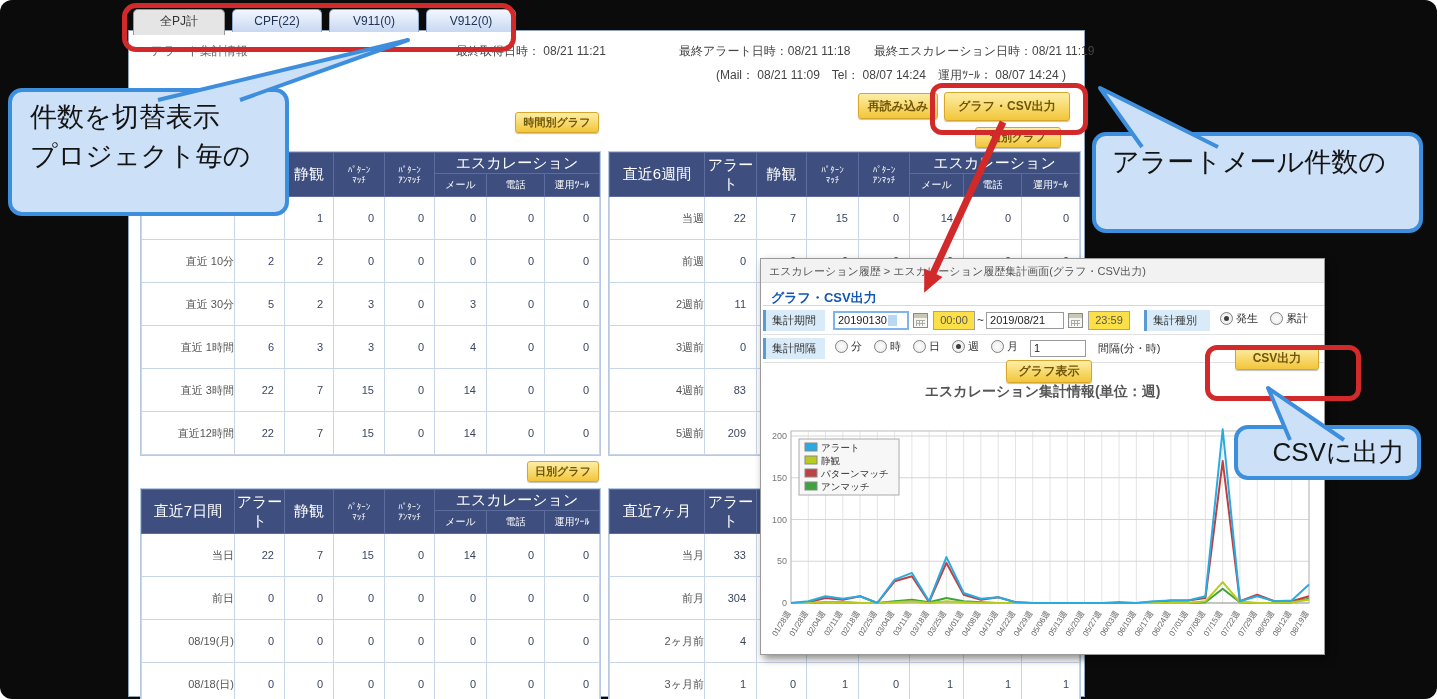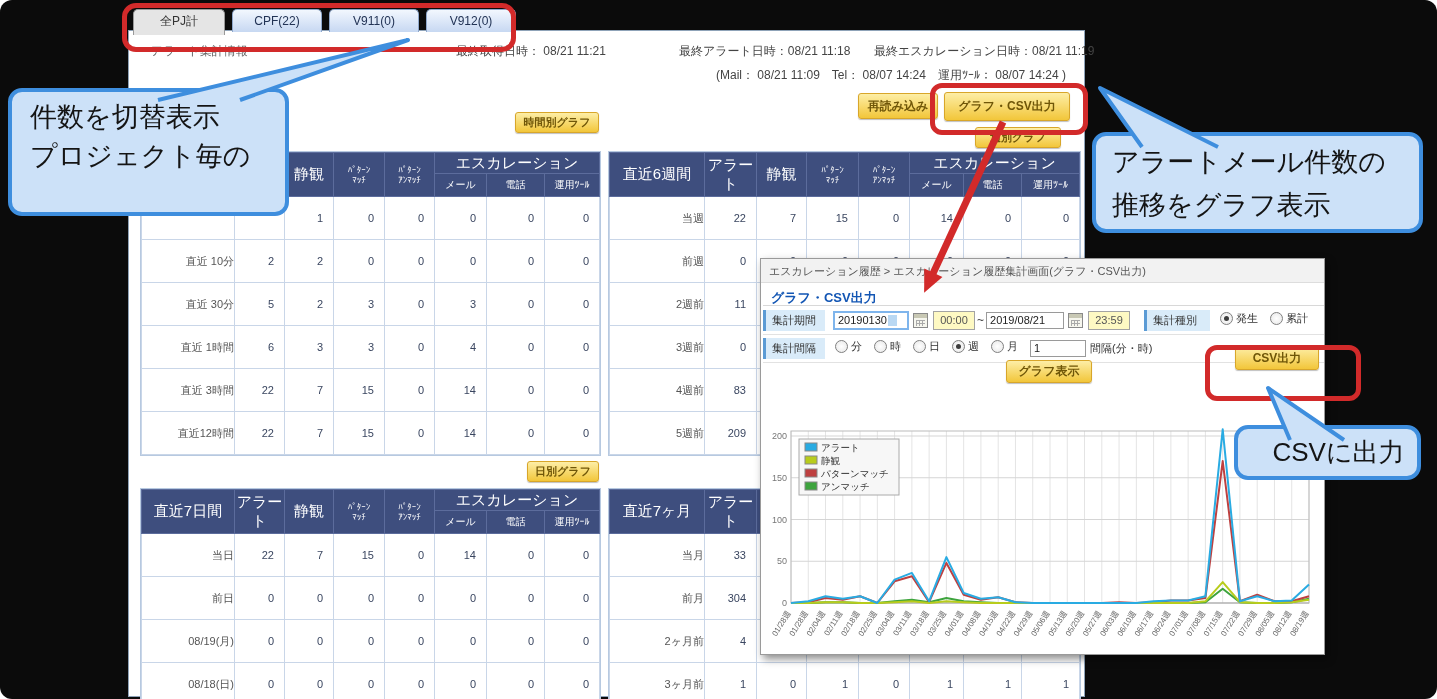--- a/index.html
+++ b/index.html
@@ -40,21 +40,21 @@
           padding-left:6px;width:62px;box-sizing:border-box;flex:none;}
   .inp{height:17px;line-height:15px;border:1px solid #9a9a9a;background:#fff;font-size:11px;color:#222;
        padding:0 3px;box-sizing:border-box;white-space:nowrap;}
   .inp.focus{border:2px solid #7fb5ec;height:19px;line-height:15px;}
   .inp.focus::after{content:"";display:inline-block;width:9px;height:11px;background:#b9d8f3;vertical-align:-2px;margin-left:1px;}
   .cal{width:15px;height:15px;border:1px solid #8a8a8a;background:#eee linear-gradient(#c8c8b4 0 4px,#f6f6ee 4px);
        box-sizing:border-box;background-clip:padding-box;position:relative;flex:none;cursor:pointer;}
   .cal::after{content:"";position:absolute;left:2px;top:6px;width:9px;height:6px;
        background-image:linear-gradient(#aaa 1px,transparent 1px),linear-gradient(90deg,#aaa 1px,transparent 1px);
        background-size:3px 3px;}
-  .timebox{height:19px;line-height:17px;background:#fef9c3;border:1px solid #a3a3a3;color:#555;font-size:11px;
+  .timebox{height:19px;line-height:17px;background:#fde047;border:1px solid #a3a3a3;color:#555;font-size:11px;
            text-align:center;width:42px;box-sizing:border-box;flex:none;}
   .tilde{font-size:12px;color:#444;margin:0 2px;}
   .ritem{margin-right:12px;font-size:11px;color:#333;display:inline-flex;align-items:center;white-space:nowrap;}
   .radio{display:inline-block;width:11px;height:11px;border-radius:50%;border:1px solid #808080;
          background:radial-gradient(#fff,#e6e6e6);margin-right:3px;position:relative;flex:none;}
   .radio.sel::after{content:"";position:absolute;left:3px;top:3px;width:5px;height:5px;border-radius:50%;background:#3c3c3c;}
   .suffix{font-size:11px;color:#333;white-space:nowrap;}
   .ctitle{position:absolute;left:0;top:124px;width:100%;text-align:center;font-size:14px;font-weight:bold;color:#555;}
   
   .redbox{position:absolute;border:5px solid #d22a2a;border-radius:14px;z-index:12;pointer-events:none;}
@@ -457,26 +457,27 @@
             <span class="radio"></span>
             <span>日</span>
           </span><span class="ritem">
             <span class="radio sel"></span>
             <span>週</span>
           </span><span class="ritem">
             <span class="radio"></span>
             <span>月</span>
           </span></span>
       <div class="inp" style="width:56px;">1</div>
-      <div class="suffix" style="margin-left:4px;">間隔(分・時)</div>
+      <div class="suffix" style="margin-left:12px;">間隔(分・時)</div>
     </div>
 
     <div class="ybtn" style="left:245px;top:101px;width:86px;height:23px;line-height:21px;font-size:12px;">グラフ表示</div>
     <div class="ybtn" style="left:474px;top:87px;width:84px;height:24px;line-height:22px;font-size:12px;">CSV出力</div>
 
+    <div class="ctitle">エスカレーション集計情報(単位：週)</div>
     <svg id="chart-svg" width="549" height="248" style="position:absolute;left:8px;top:146px;">
         <rect x="22" y="26" width="518" height="172" fill="#ffffff"></rect>
         <line x1="22" y1="26" x2="22" y2="198" stroke="#e4e4e4" stroke-width="1"></line>
         <line x1="39.266666666666666" y1="26" x2="39.266666666666666" y2="198" stroke="#e4e4e4" stroke-width="1"></line>
         <line x1="56.53333333333333" y1="26" x2="56.53333333333333" y2="198" stroke="#e4e4e4" stroke-width="1"></line>
         <line x1="73.8" y1="26" x2="73.8" y2="198" stroke="#e4e4e4" stroke-width="1"></line>
         <line x1="91.06666666666666" y1="26" x2="91.06666666666666" y2="198" stroke="#e4e4e4" stroke-width="1"></line>
         <line x1="108.33333333333333" y1="26" x2="108.33333333333333" y2="198" stroke="#e4e4e4" stroke-width="1"></line>
         <line x1="125.6" y1="26" x2="125.6" y2="198" stroke="#e4e4e4" stroke-width="1"></line>
         <line x1="142.86666666666667" y1="26" x2="142.86666666666667" y2="198" stroke="#e4e4e4" stroke-width="1"></line>
@@ -573,21 +574,20 @@
     </defs>
     <line x1="1003" y1="122" x2="930" y2="280" stroke="#d22a2a" stroke-width="7" marker-end="url(#ah)"></line>
   </svg>
 
   <div class="bubble" style="left:8px;top:88px;width:281px;height:128px;padding:6px 0 0 18px;font-size:27px;line-height:39px;">
     <div class="bline">件数を切替表示</div>
     <div class="bline">プロジェクト毎の</div>
   </div>
   <div class="bubble" style="left:1092px;top:132px;width:331px;height:101px;padding:5px 0 0 16px;font-size:27px;line-height:43px;">
     <div class="bline">アラートメール件数の</div>
-    <div class="bline">推移をグラフ表示</div>
   </div>
   <div class="bubble" style="left:1234px;top:425px;width:187px;height:55px;font-size:26px;line-height:47px;text-align:center;">
     <div class="bline">CSVに出力</div>
   </div>
 
   <svg class="overlay" style="z-index:16;">
     <path d="M 158,100 L 408,40 L 240,100" fill="#cce1f8" stroke="#3e8ede" stroke-width="4" stroke-linejoin="round"></path>
     <path d="M 1142,147 L 1100,88 L 1218,147" fill="#cce1f8" stroke="#3e8ede" stroke-width="4" stroke-linejoin="round"></path>
     <path d="M 1290,440 L 1268,388 L 1344,440" fill="#cce1f8" stroke="#3e8ede" stroke-width="4" stroke-linejoin="round"></path>
   </svg>

